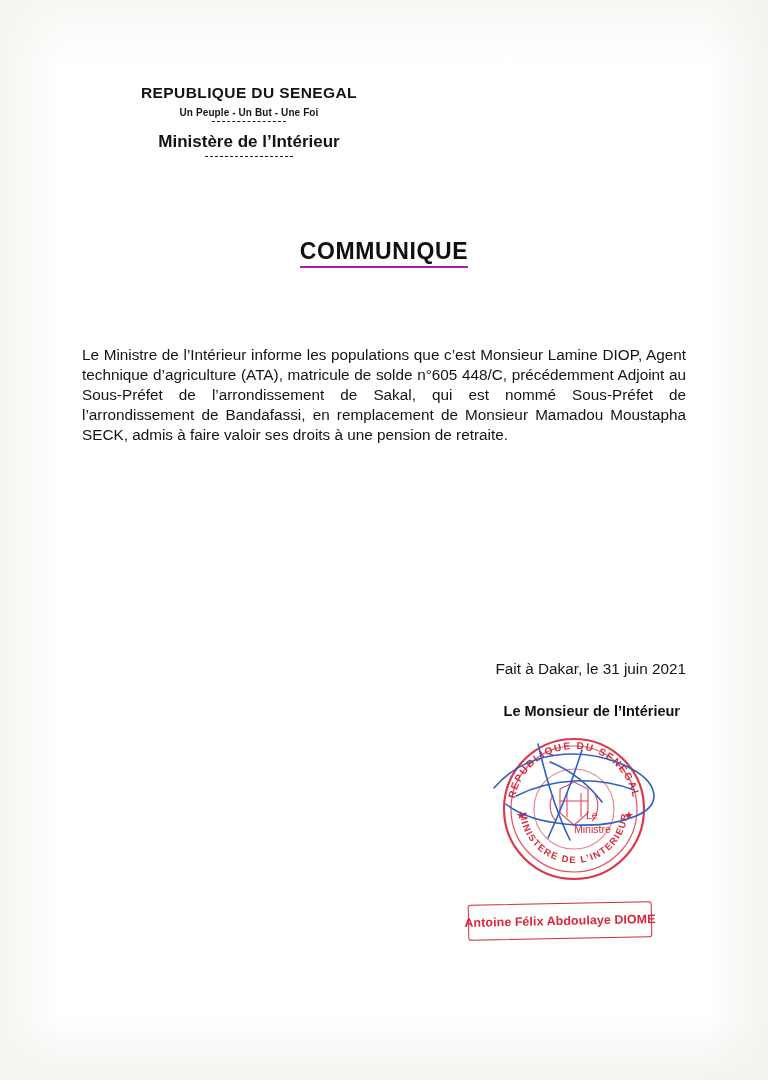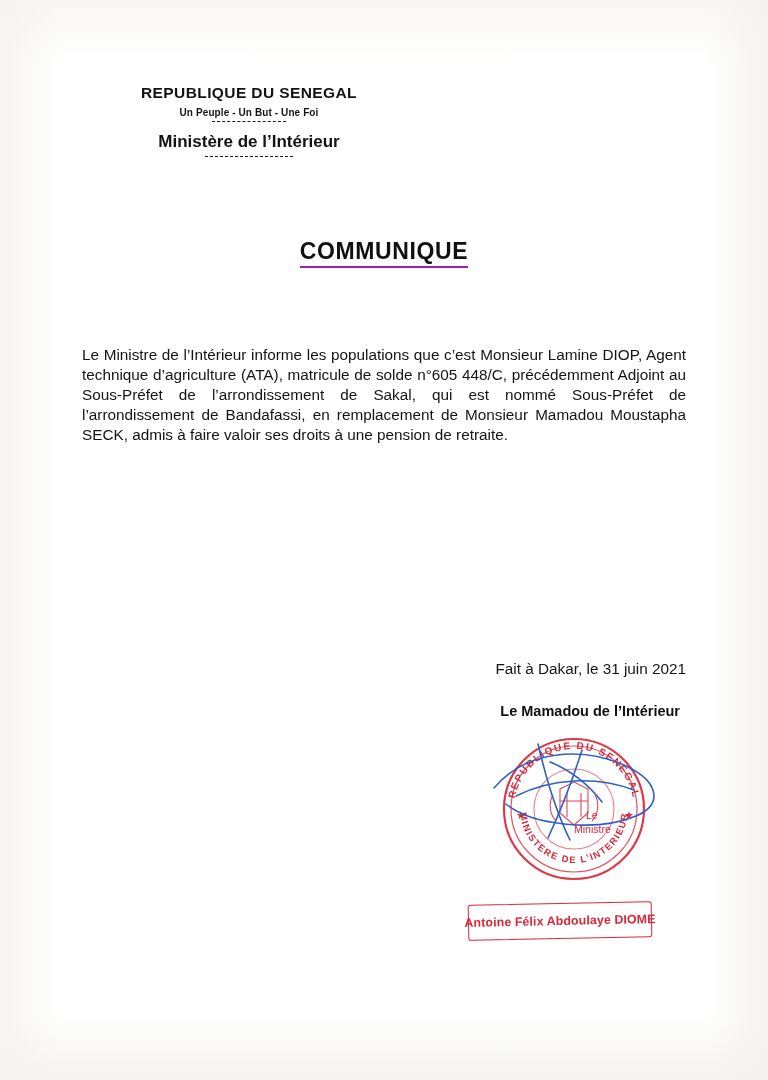--- a/index.html
+++ b/index.html
@@ -179,21 +179,21 @@
     </div>
 
     <div class="doc-title">
       <span>COMMUNIQUE</span>
     </div>
 
     <div class="body-text">Le Ministre de l’Intérieur informe les populations que c’est Monsieur Lamine DIOP, Agent technique d’agriculture (ATA), matricule de solde n°605 448/C, précédemment Adjoint au Sous-Préfet de l’arrondissement de Sakal, qui est nommé Sous-Préfet de l’arrondissement de Bandafassi, en remplacement de Monsieur Mamadou Moustapha SECK, admis à faire valoir ses droits à une pension de retraite.</div>
 
     <div class="place-date">Fait à Dakar, le 31 juin 2021</div>
 
-    <div class="signer-title">Le Mamadou de l’Intérieur</div>
+    <div class="signer-title">Le Monsieur de l’Intérieur</div>
 
     <div class="stamp">
       <svg width="152" height="152" viewBox="0 0 152 152" xmlns="http://www.w3.org/2000/svg">
         <defs>
           <path id="arcTop" d="M 16,76 A 60,60 0 0 1 136,76" fill="none"></path>
           <path id="arcBottom" d="M 22,76 A 54,54 0 0 0 130,76" fill="none"></path>
         </defs>
         <circle cx="76" cy="76" r="70" fill="none" stroke="#d8283a" stroke-width="2.2" opacity="0.92"></circle>
         <circle cx="76" cy="76" r="63" fill="none" stroke="#d8283a" stroke-width="1.2" opacity="0.8"></circle>
         <circle cx="76" cy="76" r="40" fill="none" stroke="#d8283a" stroke-width="1.1" opacity="0.6"></circle>

